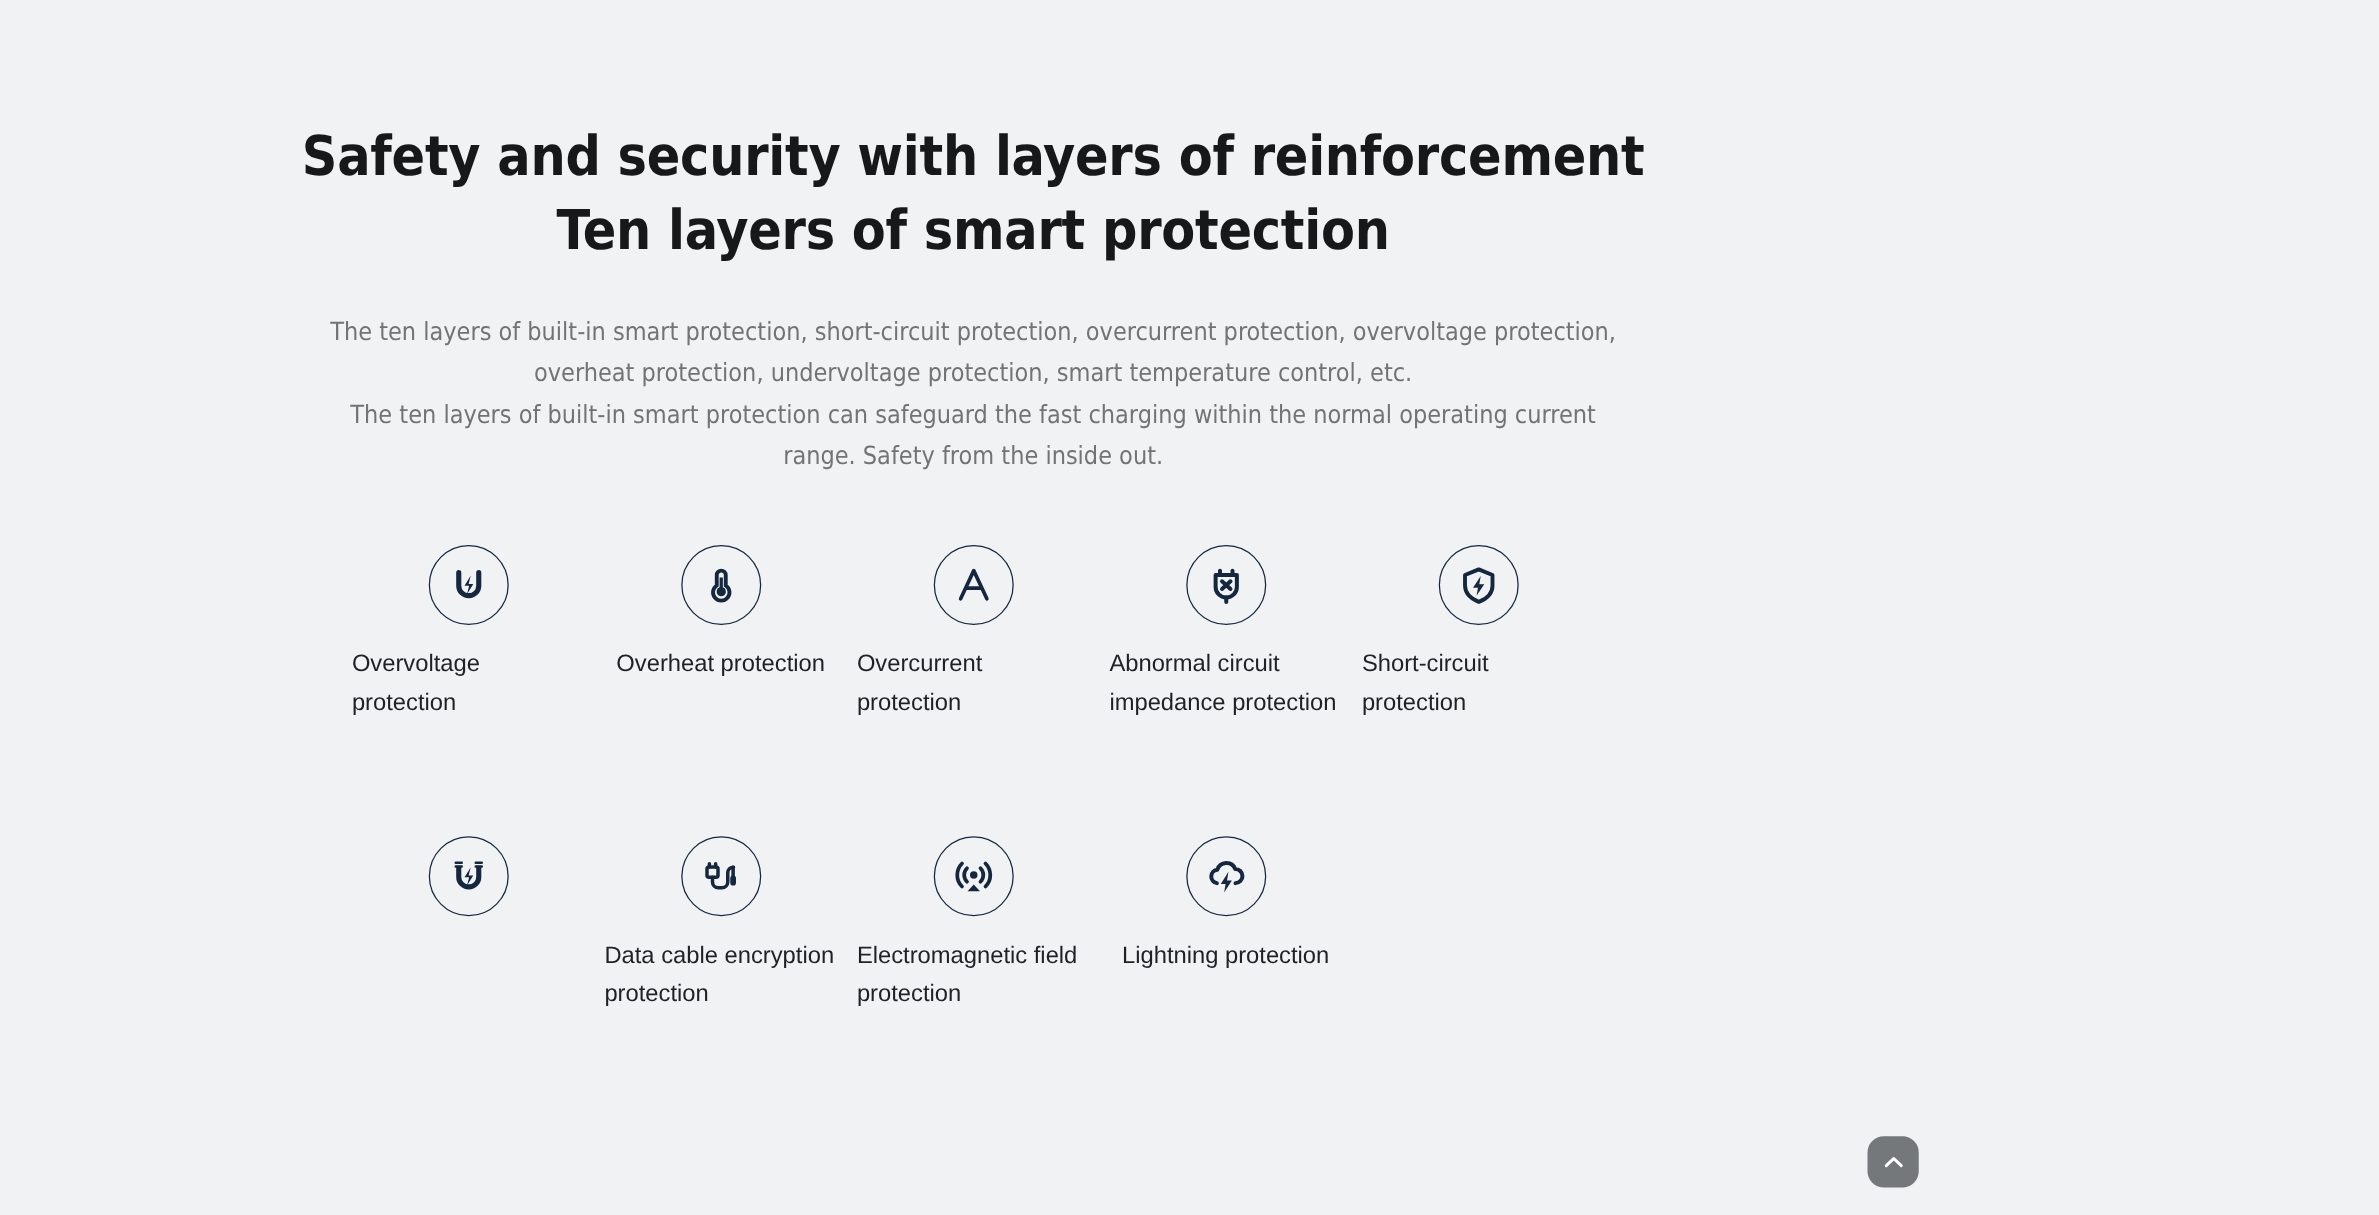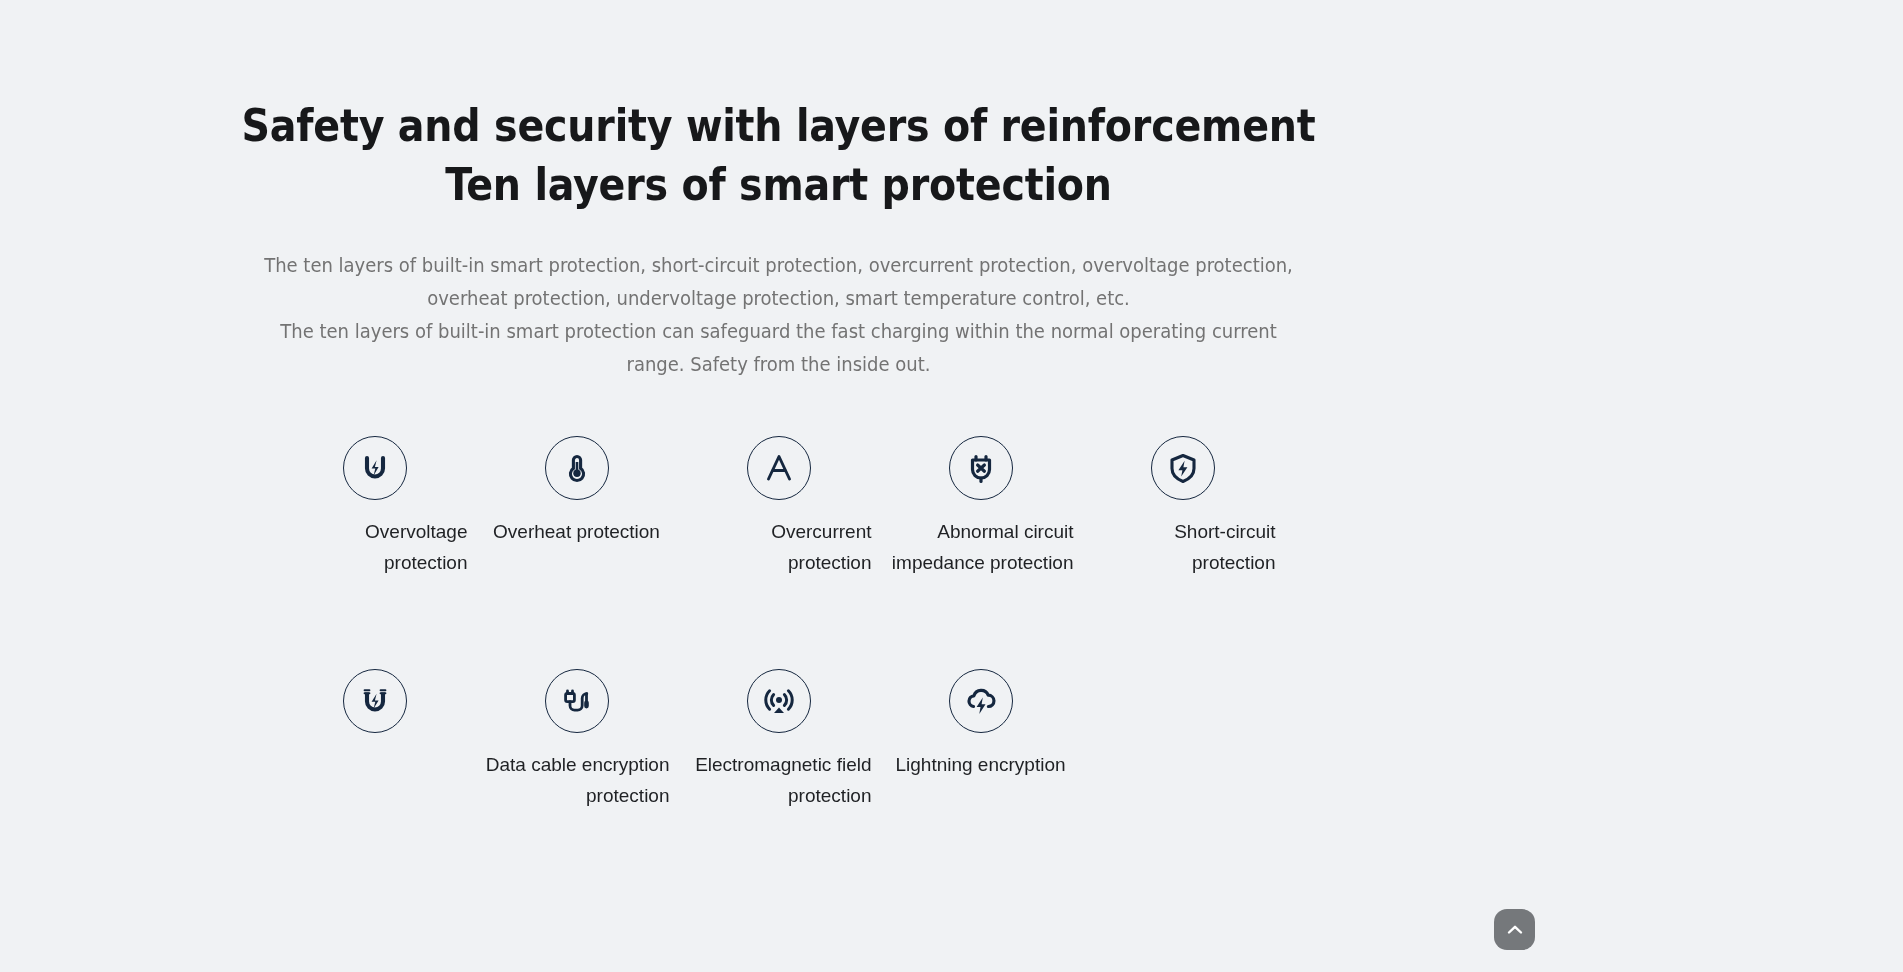--- a/index.html
+++ b/index.html
@@ -79,21 +79,21 @@
     align-items: center;
     justify-content: center;
     box-sizing: border-box;
   }
   .icon-circle svg {
     display: block;
   }
 
   .cell-label {
     margin-top: 16px;
-    text-align: right;
+    text-align: left;
     font-family: "Liberation Sans", sans-serif;
     font-size: 19px;
     line-height: 31px;
     color: #1f2124;
     max-width: 186px;
   }
 
   .scroll-top {
     position: absolute;
     right: 22px;
@@ -221,21 +221,21 @@
       <div class="cell-label">Electromagnetic field protection</div>
     </div>
 
     <div class="cell">
       <div class="icon-circle">
         <svg width="38" height="38" viewBox="0 0 38 38" fill="none">
           <path d="M11.5 24.5 A5.4 5.4 0 0 1 11.9 13.8 A7.6 7.6 0 0 1 26.2 13.2 A5.6 5.6 0 0 1 26.4 24.5" stroke="#15273f" stroke-width="3.2" stroke-linecap="round" stroke-linejoin="round"></path>
           <path d="M20.8 15.4 L14.6 25.1 L18.5 25.1 L17.3 32 L23.5 22.3 L19.6 22.3 Z" fill="#15273f"></path>
         </svg>
       </div>
-      <div class="cell-label">Lightning encryption</div>
+      <div class="cell-label">Lightning protection</div>
     </div>
 
   </div>
 
   <div class="scroll-top">
     <svg width="22" height="22" viewBox="0 0 22 22" fill="none">
       <path d="M5 13.5 L11 7.8 L17 13.5" stroke="#ffffff" stroke-width="2.4" stroke-linecap="round" stroke-linejoin="round"></path>
     </svg>
   </div>
 

